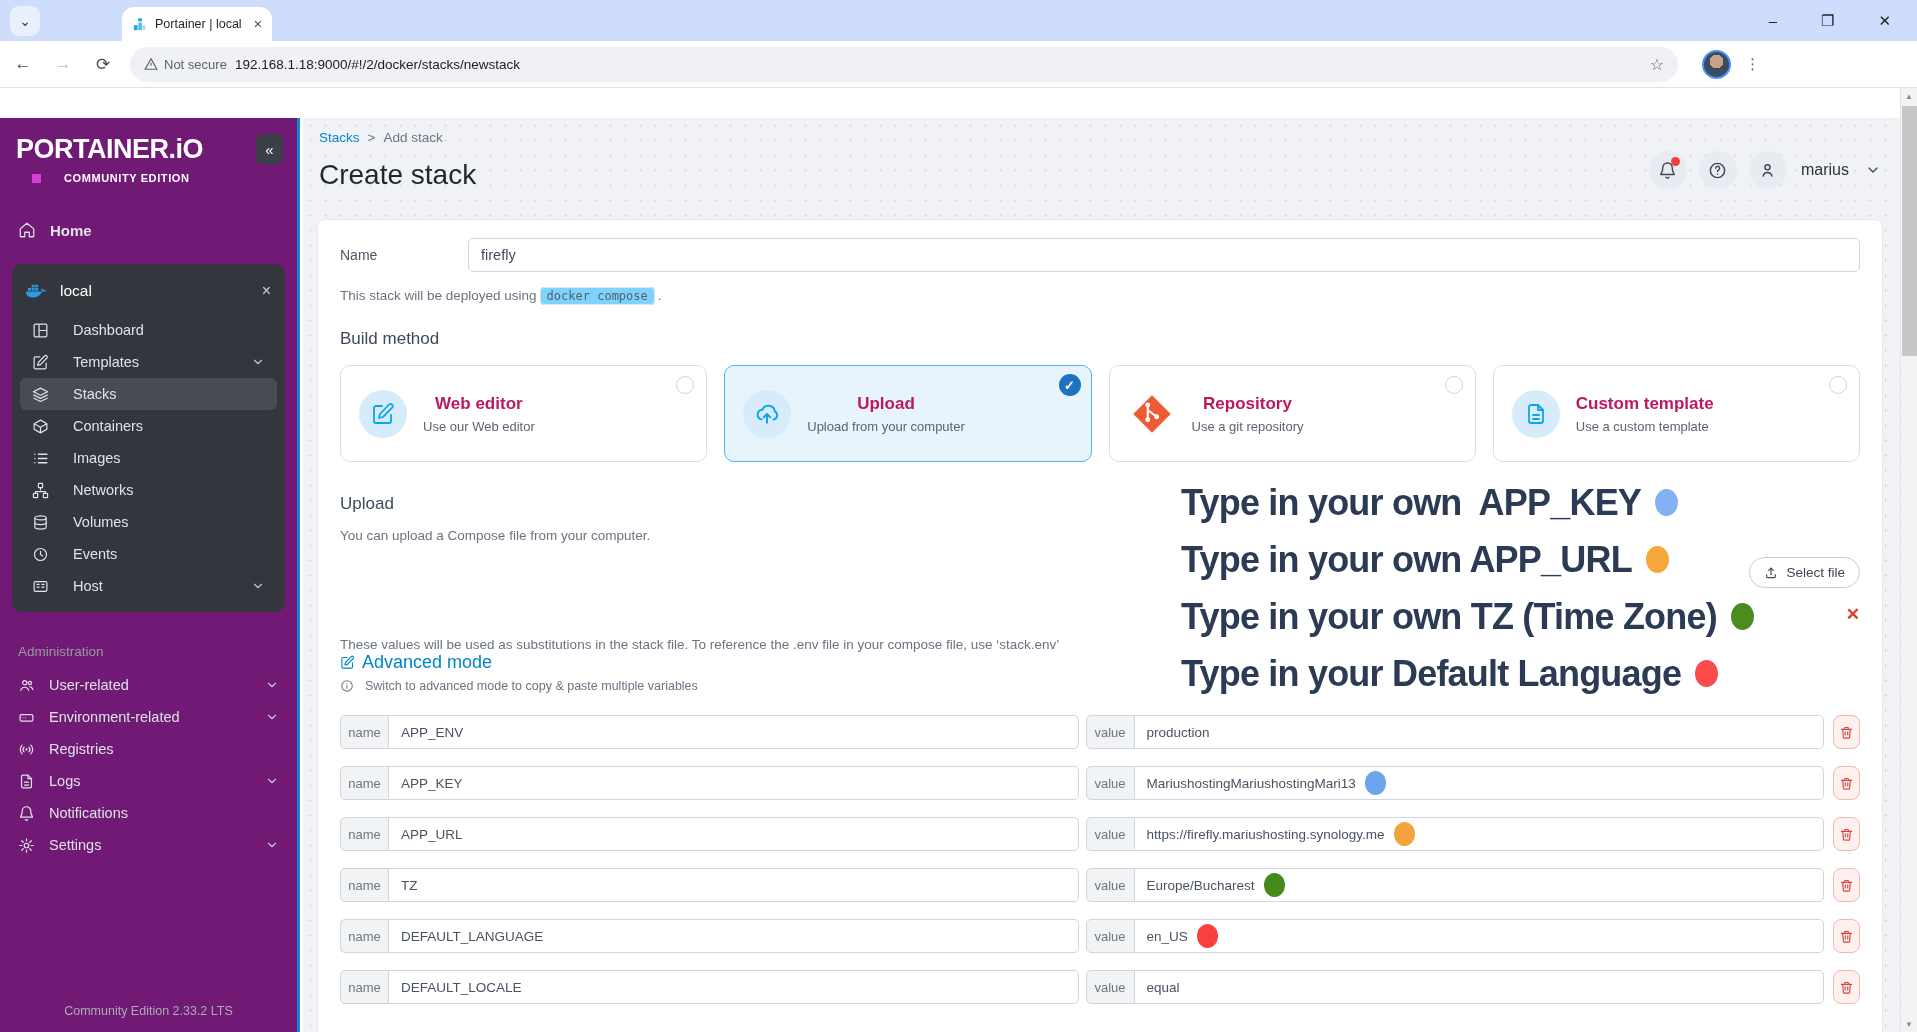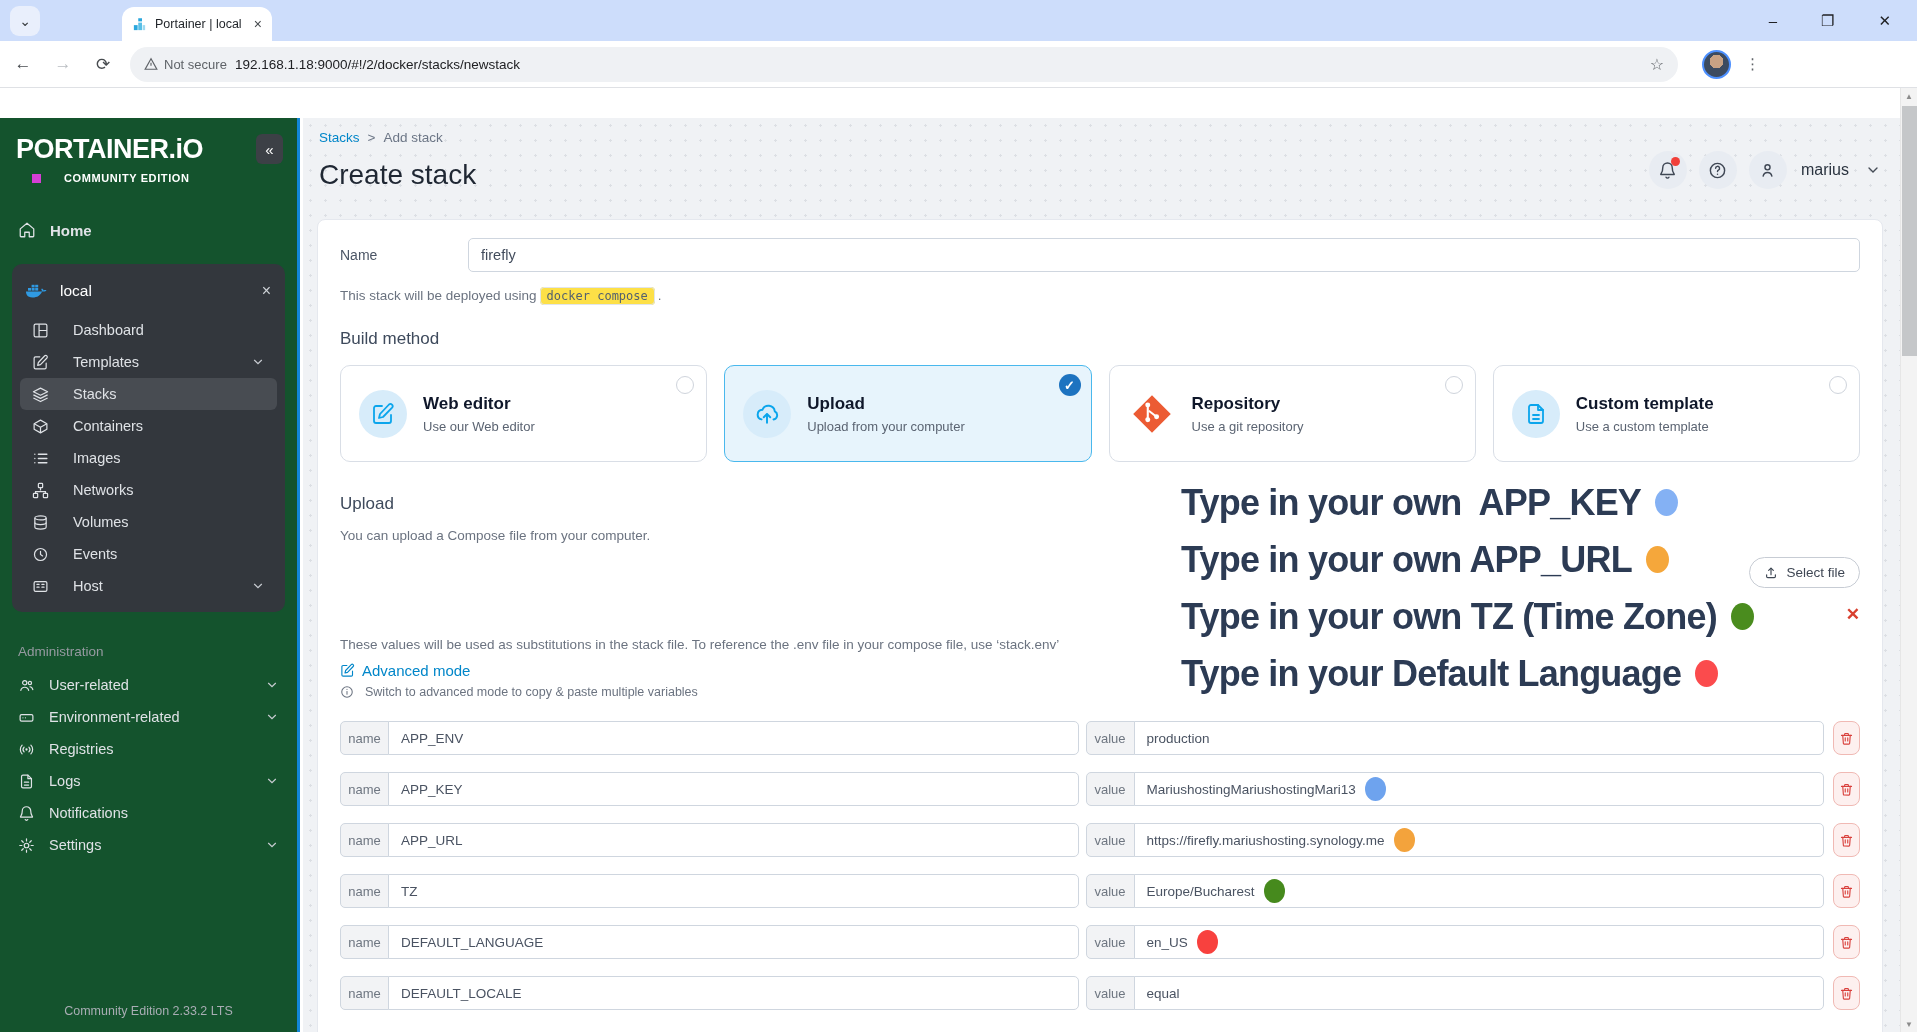--- a/index.html
+++ b/index.html
@@ -21,21 +21,21 @@
   .star { font-size:16px; color:#5f6368; }
   .avatar { width:29px; height:29px; border-radius:50%; margin-left:24px; border:2px solid #4d90fe; background:radial-gradient(circle at 50% 38%, #c8a284 0 34%, #3c4b60 35% 100%); }
   .kebab { margin-left:14px; margin-right:10px; color:#5f6368; font-size:15px; letter-spacing:0; }
 
   .topstrip { position:absolute; left:0; top:88px; width:1917px; height:30px; background:#fff; }
 
   
   .app { position:absolute; left:0; top:118px; width:1900px; height:914px; }
 
   
-  .sidebar { position:absolute; left:0; top:0; bottom:0; width:300px; background:#14532d; border-right:3px solid #1286d8; color:#e4e6e9; }
+  .sidebar { position:absolute; left:0; top:0; bottom:0; width:300px; background:#701a75; border-right:3px solid #1286d8; color:#e4e6e9; }
   .logo-row { display:flex; justify-content:space-between; align-items:flex-start; padding:16px 14px 0 16px; }
   .logo-text { font-size:27px; font-weight:800; letter-spacing:-0.5px; color:#fff; }
   .collapse-btn { width:27px; height:30px; background:#3c4046; border-radius:6px; color:#fff; display:flex; align-items:center; justify-content:center; font-size:15px; }
   .edition-row { display:flex; align-items:center; gap:23px; padding:7px 16px 0; }
   .edition-sq { width:9px; height:9px; background:#d53fd5; }
   .edition-txt { font-size:11px; font-weight:bold; letter-spacing:0.6px; color:#fff; }
   .side-item { display:flex; align-items:center; gap:14px; height:32px; padding:0 12px; margin:0 6px; border-radius:6px; font-size:14.5px; color:#dfe2e6; }
   .side-item svg { flex:0 0 auto; }
   .home-item { margin:28px 6px 0; height:36px; font-size:15px;font-weight:bold; }
   .env-box { margin:16px 12px 0; background:#33373d; border-radius:10px; padding:4px 0 10px; }
@@ -61,41 +61,41 @@
   .username { font-size:16px; color:#2b3440; margin-left:2px; }
   .user-chev { color:#444b55; margin-left:4px; }
 
   .card { margin-top:28px; background:#fff; border:1px solid #e5e8ee; border-radius:8px; padding:18px 22px 60px; min-height:860px; }
 
   .name-row { display:flex; align-items:center; }
   .name-label { width:128px; font-size:14px; color:#4b5565; }
   .fld { height:34px; border:1px solid #cfd6df; border-radius:5px; background:#fff; display:flex; align-items:center; padding:0 12px; font-size:14.5px; color:#424c5c; }
   .name-fld { flex:1; }
   .deploy-line { margin-top:16px; font-size:13.5px; color:#6b7380; }
-  .code-chip { font-family:"DejaVu Sans Mono", monospace; font-size:12px; color:#54616e; background:#fde047; border:1px solid #e1e5ea; border-radius:4px; padding:1px 6px; margin:0 3px; }
+  .code-chip { font-family:"DejaVu Sans Mono", monospace; font-size:12px; color:#54616e; background:#7dd3fc; border:1px solid #e1e5ea; border-radius:4px; padding:1px 6px; margin:0 3px; }
 
   .sect-h { margin-top:26px; font-size:17px; color:#3e4a5c; }
   .methods { margin-top:16px; display:flex; gap:17px; }
   .m-card { position:relative; flex:1; height:97px; border:1px solid #d9dee6; border-radius:10px; background:#fff; display:flex; align-items:center; padding:0 18px; gap:16px; }
   .m-card.selected { background:#e7f4fc; border-color:#49b8ed; }
   .m-icon-wrap { width:48px; height:48px; border-radius:50%; background:#d7ecfa; display:flex; align-items:center; justify-content:center; color:#0ba5ec; flex:0 0 auto; }
   .m-icon-wrap.plain { background:transparent; }
-  .m-title { font-size:17px; font-weight:bold; color:#0f172a; }
+  .m-title { font-size:17px; font-weight:bold; color:#be185d;text-align:center; }
   .m-sub { margin-top:5px; font-size:13px; color:#5b6472; }
   .radio { position:absolute; top:10px; right:12px; width:18px; height:18px; border:1.5px solid #cfd4dc; border-radius:50%; background:#fff; }
   .mcheck { position:absolute; top:8px; right:10px; width:22px; height:22px; border-radius:50%; background:#1d73c0; color:#fff; display:none; align-items:center; justify-content:center; font-size:13px; font-weight:bold; }
   .m-card.selected .mcheck { display:flex; }
 
   .upload-desc { margin-top:14px; font-size:13.5px; color:#6b7380; }
   .select-row { margin-top:14px; display:flex; align-items:flex-end; gap:16px;flex-direction:column; }
   .select-btn { height:31px; border:1px solid #c7ccd4; border-radius:16px; background:#fff; display:flex; align-items:center; gap:8px; padding:0 14px; font-size:13.5px; color:#3f4754; }
   .red-x { color:#d8402f; font-size:17px; font-weight:bold; }
 
   .env-desc { margin-top:12px; font-size:13.5px; color:#6b7380; }
-  .adv-link { margin-top:10px; display:flex; align-items:center; gap:7px; font-size:15px; color:#0086c9; }
+  .adv-link { display:flex; align-items:center; gap:7px; font-size:18px; color:#0086c9; }
   .switch-note { margin-top:6px; display:flex; align-items:center; gap:11px; font-size:12.5px; color:#6b7380; }
 
   .vars { margin-top:22px; }
   .var-row { display:flex; align-items:center; margin-bottom:17px; }
   .grp { flex:1; display:flex; }
   .grp + .grp { margin-left:7px; }
   .chip { width:49px; height:34px; background:#f2f3f5; border:1px solid #cfd6df; border-radius:5px 0 0 5px; display:flex; align-items:center; justify-content:center; font-size:13px; color:#6e7681; flex:0 0 auto; }
   .grp .fld { flex:1; border-radius:0 5px 5px 0; margin-left:-1px; font-size:13.5px; color:#4a5362; }
   .dot { width:21px; height:24px; border-radius:50%; margin-left:9px; flex:0 0 auto; }
   .trash-btn { margin-left:9px; width:27px; height:34px; border:1px solid #f0b9b4; background:#fdf0ef; border-radius:8px; color:#d9413d; display:flex; align-items:center; justify-content:center; flex:0 0 auto; }

